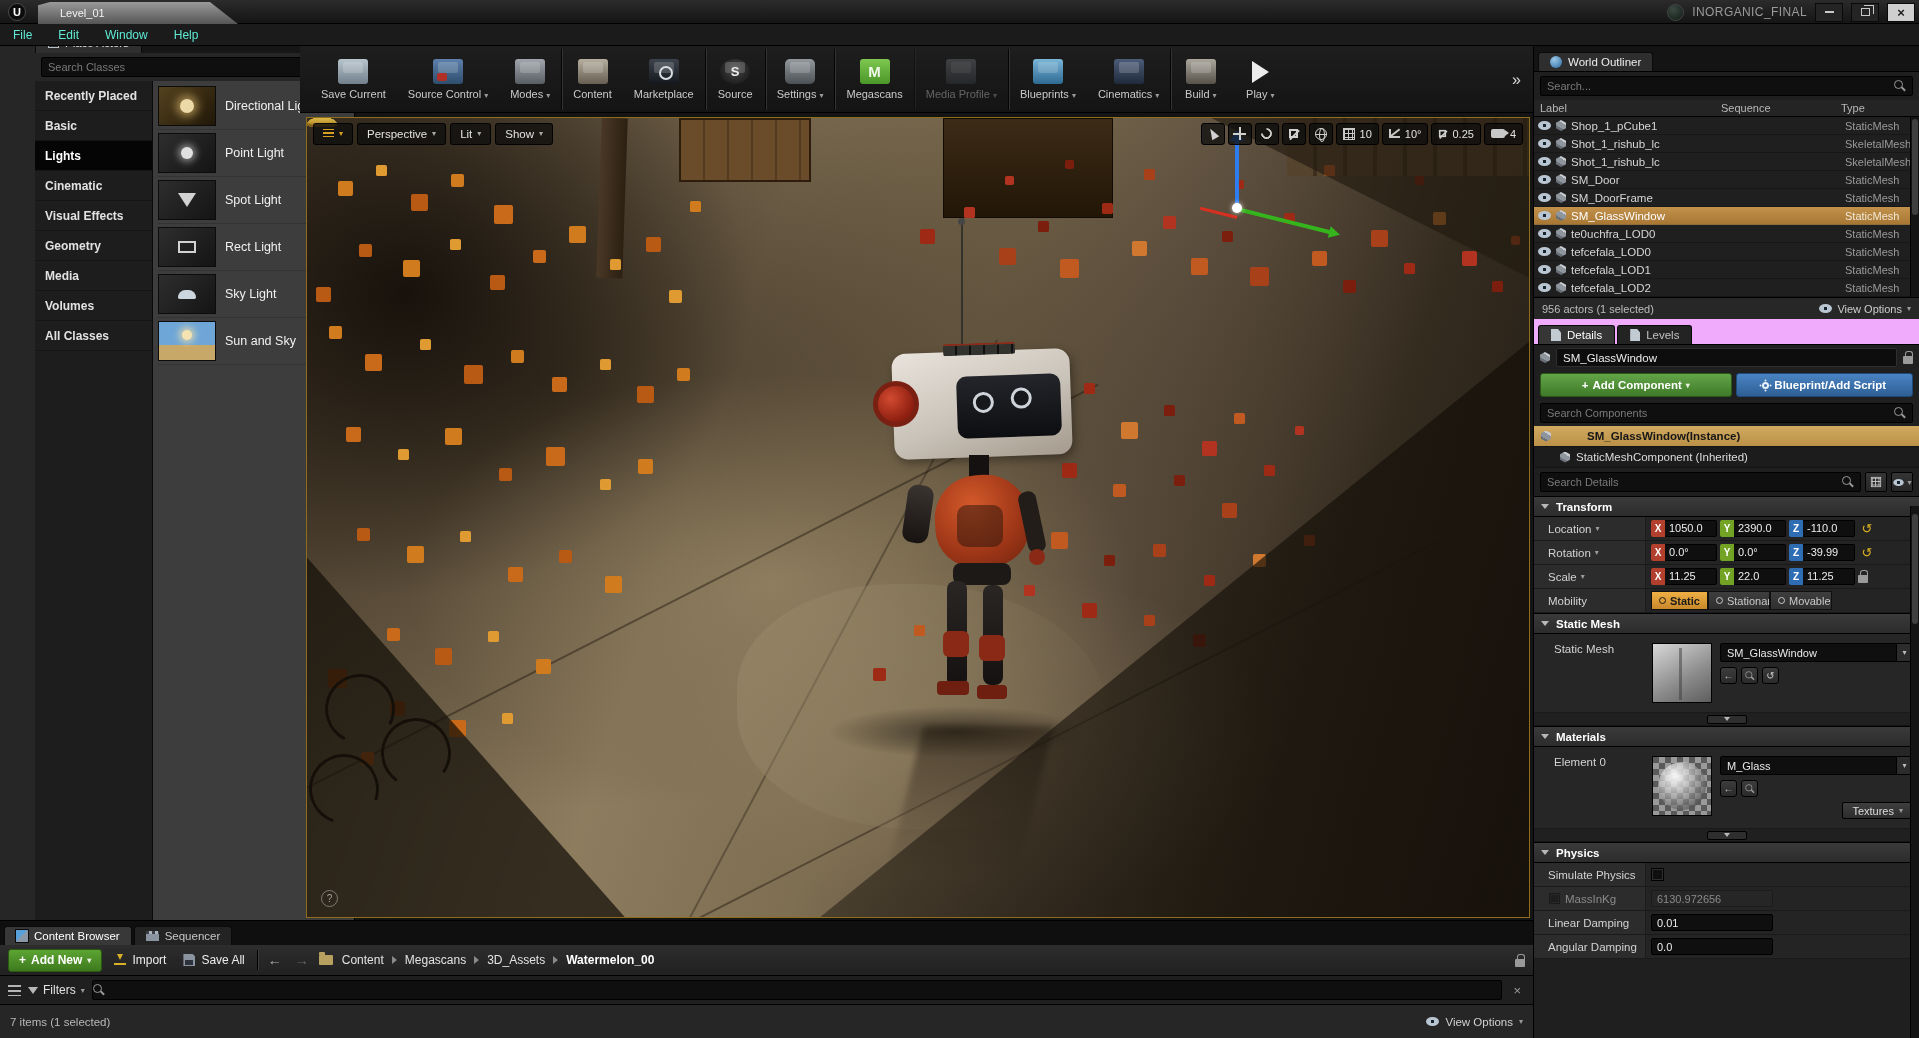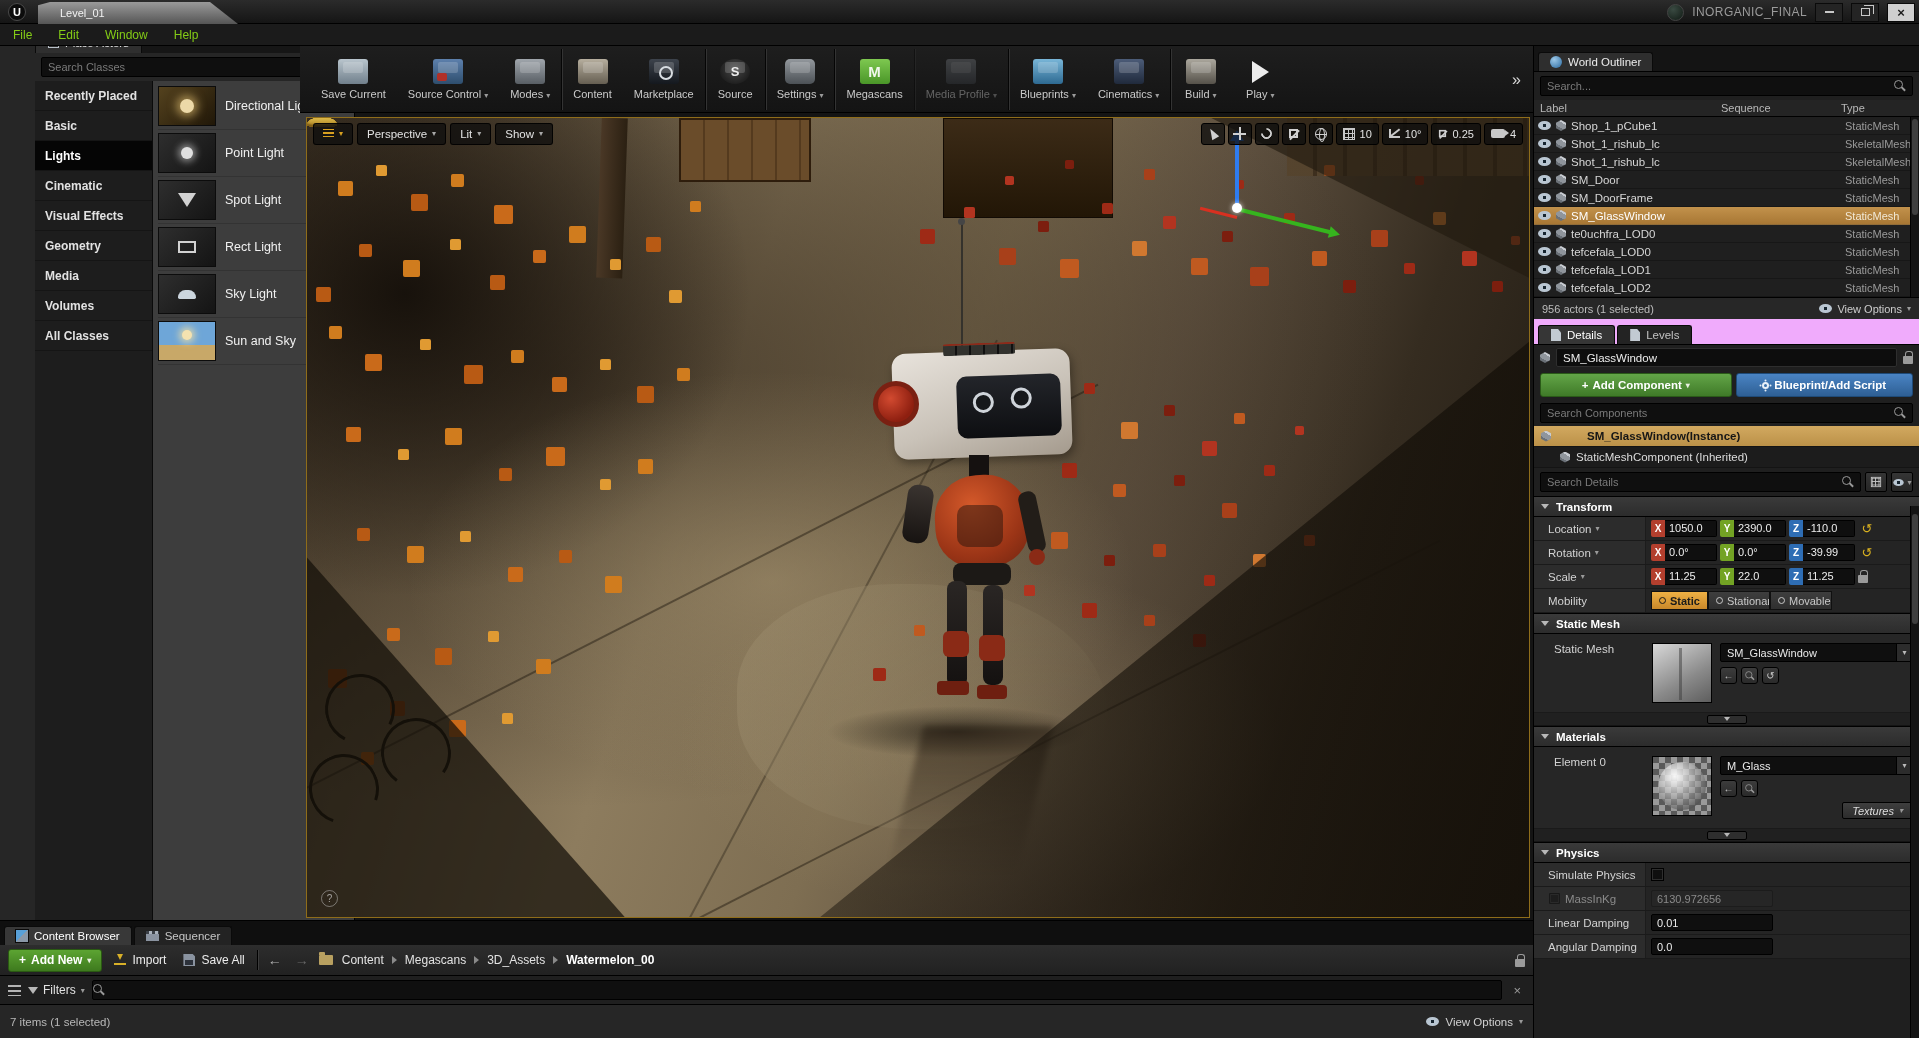--- a/index.html
+++ b/index.html
@@ -14,21 +14,21 @@
 .proj-badge{width:17px;height:17px;border-radius:50%;background:radial-gradient(circle at 35% 30%,#3a4a42,#101a14);border:1px solid #444;}
 .win-title{color:#9a9a9a;font-size:12px;letter-spacing:.4px;}
 .winbtn{width:28px;height:19px;display:flex;align-items:center;justify-content:center;background:#242424;border:1px solid #0a0a0a;}
 .winbtn.close{background:#cfcfcf;color:#1a1a1a;font-size:13px;font-weight:bold;}
 .i-min{width:9px;height:2px;background:#c8c8c8;}
 .i-restore{width:9px;height:8px;border:1.5px solid #c8c8c8;position:relative;}
 .i-restore::before{content:"";position:absolute;top:-4px;left:2px;width:9px;height:8px;border:1.5px solid #c8c8c8;border-bottom:none;border-left:none;}
 
 
 #menubar{position:absolute;left:0;top:24px;right:0;height:22px;background:#1b1b1b;border-bottom:1px solid #000;display:flex;align-items:center;z-index:49;}
-.menu-item{padding:0 13px;line-height:22px;color:#84cc16;font-size:12px;}
+.menu-item{padding:0 13px;line-height:22px;color:#5eead4;font-size:12px;}
 
 
 #left-panel{position:absolute;left:0;top:28px;width:355px;bottom:118px;background:#262626;border-right:1px solid #000;display:flex;flex-direction:column;padding-left:35px;}
 .pa-header{height:25px;background:#161616;display:flex;align-items:flex-end;}
 .pa-header .tab{background:#2f2f2f;border:1px solid #0a0a0a;border-bottom:none;border-radius:3px 3px 0 0;height:22px;display:flex;align-items:center;gap:6px;padding:0 12px;color:#e8e8e8;font-size:11.5px;}
 .i-placeactors{width:11px;height:11px;border:1.5px solid #b8c0c8;position:relative;}
 .i-placeactors::after{content:"";position:absolute;right:-4px;top:-4px;width:6px;height:2px;background:#b8c0c8;box-shadow:2px -2px 0 -0px #b8c0c8;transform:rotate(90deg);}
 .pa-search{height:28px;padding:4px 6px;background:#262626;}
 .search-box{position:relative;height:20px;background:#0f0f0f;border:1px solid #000;border-radius:2px;display:flex;align-items:center;}
 .search-box input{flex:1;background:transparent;border:none;outline:none;color:#bdbdbd;font-size:11px;padding:0 6px;font-family:"Liberation Sans",sans-serif;}
@@ -272,21 +272,21 @@
 .asset-block .plabel2{width:104px;padding-left:14px;color:#d2d2d2;font-size:11.5px;flex:none;}
 .thumb64{width:60px;height:60px;border:1px solid #000;background:linear-gradient(150deg,#d8d8d8,#8a8a8a 60%,#5e5e5e);position:relative;flex:none;}
 .thumb64.mesh::after{content:"";position:absolute;left:26px;top:4px;width:3px;height:52px;background:rgba(60,60,60,.5);}
 .thumb64.mat{background:repeating-conic-gradient(#9a9a9a 0 25%,#5a5a5a 0 50%) 0 0/12px 12px;}
 .thumb64.mat::after{content:"";position:absolute;inset:5px;border-radius:50%;background:radial-gradient(circle at 35% 30%,rgba(255,255,255,.95),rgba(150,150,150,.55) 55%,rgba(40,40,40,.85));}
 .asset-right{flex:1;display:flex;flex-direction:column;gap:5px;min-width:0;}
 .combo{height:19px;background:#0f0f0f;border:1px solid #000;border-radius:2px;display:flex;align-items:center;padding-left:6px;font-size:11px;color:#e8e8e8;overflow:hidden;}
 .combo .ccaret{margin-left:auto;width:16px;height:100%;background:#2c2c2c;display:flex;align-items:center;justify-content:center;color:#bbb;font-size:8px;border-left:1px solid #000;flex:none;}
 .cbtn-row{display:flex;gap:4px;align-items:center;}
 .cbtn{width:17px;height:17px;border-radius:3px;background:linear-gradient(#3c3c3c,#2a2a2a);border:1px solid #000;display:flex;align-items:center;justify-content:center;color:#ccc;font-size:10px;flex:none;}
-.btn-small{height:17px;padding:4px 9px;background:linear-gradient(#3e3e3e,#2c2c2c);border:1px solid #000;border-radius:2px;font-size:11px;color:#ddd;display:inline-flex;align-items:center;gap:5px;align-self:flex-end;font-style:italic;}
+.btn-small{height:17px;padding:4px 9px;background:linear-gradient(#3e3e3e,#2c2c2c);border:1px solid #000;border-radius:2px;font-size:11px;color:#ddd;display:inline-flex;align-items:center;gap:5px;align-self:flex-end;}
 .expander{height:13px;background:#202020;display:flex;align-items:center;justify-content:center;border-bottom:1px solid #141414;flex:none;}
 .expander .pill{width:40px;height:9px;background:#2e2e2e;border:1px solid #000;border-radius:2px;display:flex;align-items:center;justify-content:center;}
 .expander .pill .tri-down{border-left-width:3px;border-right-width:3px;border-top-width:4px;}
 .chk{width:13px;height:13px;background:#0f0f0f;border:1px solid #000;box-shadow:inset 0 0 0 1px #2e2e2e;flex:none;}
 .chk.dim{opacity:.5;}
 .nfield{height:17px;background:#0f0f0f;border:1px solid #000;border-radius:2px;color:#ececec;font-size:11px;display:flex;align-items:center;padding:0 5px;width:122px;}
 .nfield.dim{background:#262626;color:#8a8a8a;border-color:#1c1c1c;}
 .rp-filler{flex:1;background:#1f1f1f;}
 .dt-scroll{position:absolute;right:0;top:460px;bottom:0;width:9px;background:#141414;border-left:1px solid #000;}
 .dt-scroll .thumb{position:absolute;left:1px;right:1px;top:8px;height:110px;background:#3f3f3f;border-radius:3px;}

